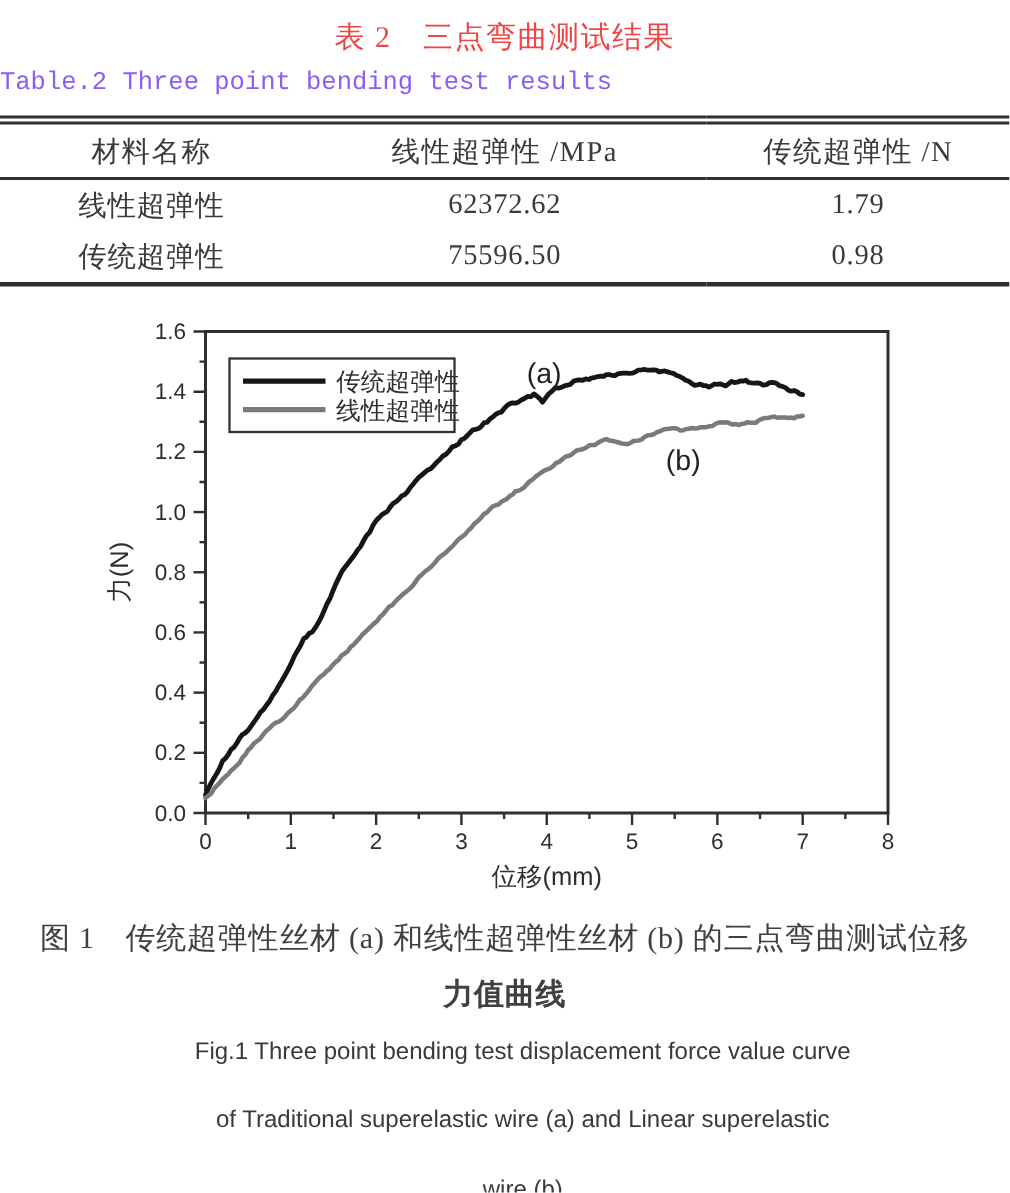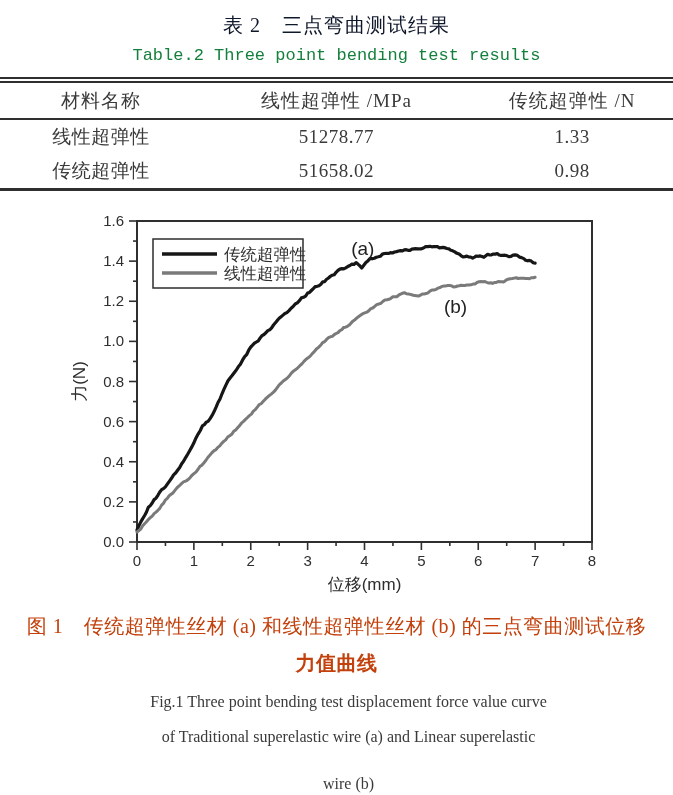--- a/index.html
+++ b/index.html
@@ -4,50 +4,50 @@
 <style>
   html,body{margin:0;padding:0;background:#ffffff;}
   body{
     width:673px;height:795px;overflow:hidden;
     font-family:"Liberation Serif","DejaVu Serif",serif;
     color:#2f2f2f;
     -webkit-font-smoothing:antialiased;
   }
   .title-cn{
     margin-top:12px;text-align:center;font-size:20px;line-height:26px;
-    letter-spacing:1px;color:#0f172a;
+    letter-spacing:1px;color:#ef4444;
   }
   .title-en{
-    margin-top:7px;text-align:center;
+    margin-top:7px;
     font-family:"Liberation Mono","DejaVu Sans Mono",monospace;
-    font-size:17px;line-height:22px;color:#15803d;
+    font-size:17px;line-height:22px;color:#8b5cf6;
   }
   table.results{
     width:673px;margin-top:10px;border-collapse:collapse;
     border-top:6px double #2f2f2f;
     border-bottom:3px solid #2f2f2f;
     font-size:19px;color:#3a3a3a;
   }
   table.results th{
     font-weight:normal;height:33px;text-align:center;
     border-bottom:2px solid #2f2f2f;letter-spacing:1px;margin-top:24px;
   }
   table.results td{
     height:32px;text-align:center;letter-spacing:0.5px;
   }
   .num{font-family:"Liberation Serif","DejaVu Serif",serif;}
   figure.chart{margin:0;padding:0;}
   svg{display:block;}
   .caption-cn{
     text-align:center;font-size:20px;line-height:37px;
-    color:#c2410c;margin-top:5px;letter-spacing:0.5px;
+    color:#404040;margin-top:5px;letter-spacing:0.5px;
   }
   .caption-en{
     text-align:center;
-    font-family:Liberation Serif, serif;
+    font-family:Liberation Sans, sans-serif;
     font-size:16px;line-height:35px;color:#3a3a3a;margin-top:2px;padding-left:24px;
   }
 </style>
 </head>
 <body>
 
 <div class="title-cn">表 2　三点弯曲测试结果</div>
 <div class="title-en">Table.2  Three point bending test results</div>
 
 <table class="results">
@@ -59,26 +59,26 @@
   <thead>
     <tr>
       <th>材料名称</th>
       <th>线性超弹性 /MPa</th>
       <th>传统超弹性 /N</th>
     </tr>
   </thead>
   <tbody>
     <tr>
       <td>线性超弹性</td>
-      <td class="num">51278.77</td>
-      <td class="num">1.33</td>
+      <td class="num">62372.62</td>
+      <td class="num">1.79</td>
     </tr>
     <tr>
       <td>传统超弹性</td>
-      <td class="num">51658.02</td>
+      <td class="num">75596.50</td>
       <td class="num">0.98</td>
     </tr>
   </tbody>
 </table>
 
 <figure class="chart">
   <svg id="chart-svg" width="673" height="412" viewBox="0 0 673 412">
       <rect x="137" y="30" width="455" height="321" fill="none" stroke="#2f2f2f" stroke-width="2"></rect>
       <line x1="137" y1="351" x2="137" y2="359" stroke="#2f2f2f" stroke-width="1.6"></line>
       <text x="137" y="375" font-size="15" font-family="&quot;Liberation Sans&quot;,&quot;DejaVu Sans&quot;,sans-serif" fill="#2e2e2e" text-anchor="middle">0</text>
@@ -142,14 +142,14 @@
       <line x1="162" y1="82" x2="217" y2="82" stroke="#7a7a7a" stroke-width="3.5"></line>
       <text x="224" y="88" font-size="16.5" font-family="&quot;Liberation Sans&quot;,&quot;DejaVu Sans&quot;,sans-serif" fill="#2e2e2e" text-anchor="start">线性超弹性</text>
       <text x="362.79375000000005" y="64.08750000000003" font-size="19" font-family="&quot;Liberation Sans&quot;,&quot;DejaVu Sans&quot;,sans-serif" fill="#222222" text-anchor="middle">(a)</text>
       <text x="455.5" y="122.26875000000001" font-size="19" font-family="&quot;Liberation Sans&quot;,&quot;DejaVu Sans&quot;,sans-serif" fill="#222222" text-anchor="middle">(b)</text>
     </svg>
 </figure>
 
 <div class="caption-cn">图 1　传统超弹性丝材 (a) 和线性超弹性丝材 (b) 的三点弯曲测试位移</div>
 <div class="caption-cn" style="margin-top:0;font-weight:bold;">力值曲线</div>
 <div class="caption-en">Fig.1  Three point bending test displacement force value curve</div>
-<div class="caption-en" style="margin-top:0;">of Traditional superelastic wire (a) and Linear superelastic</div>
+<div class="caption-en" style="margin-top:10px;">of Traditional superelastic wire (a) and Linear superelastic</div>
 <div class="caption-en" style="margin-top:12px;">wire (b)</div>
 
 </body></html>

